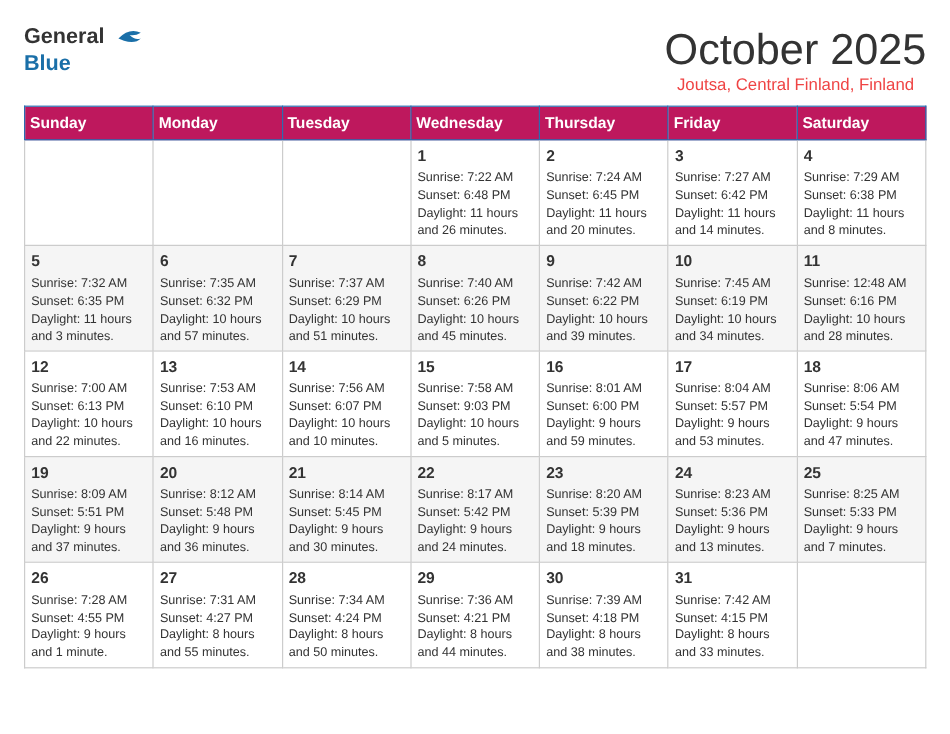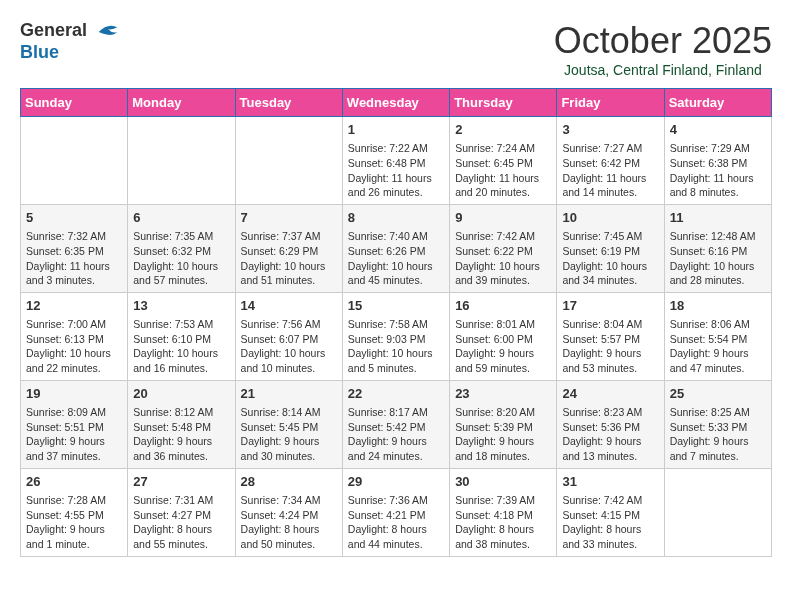--- a/index.html
+++ b/index.html
@@ -28,21 +28,21 @@
     .title-block {
       text-align: center;
     }
     .month-title {
       font-size: 36px;
       color: #333;
       font-weight: normal;
     }
     .subtitle {
       font-size: 14px;
-      color: #14532d;
+      color: #ef4444;
     }
     .calendar {
       width: 100%;
       border-collapse: collapse;
       border: 1px solid #ccc;
     }
     .calendar th {
       background-color: #2b6cb0;
       color: white;
       padding: 6px 4px;
@@ -69,21 +69,21 @@
     .empty-cell {
       background: #f9f9f9;
     }
     tr:nth-child(even) td {
       background-color: #f5f5f5;
     }
     tr:nth-child(odd) td {
       background-color: #ffffff;
     }
     .calendar thead tr th {
-      background-color: #ec4899;
+      background-color: #be185d;
     }
   </style>
 </head>
 <body>
 
 <div class="header">
   <div class="logo">
     <div>
       <div>
         <span style="font-size:18px;font-weight:bold;color:#333;">General</span>

